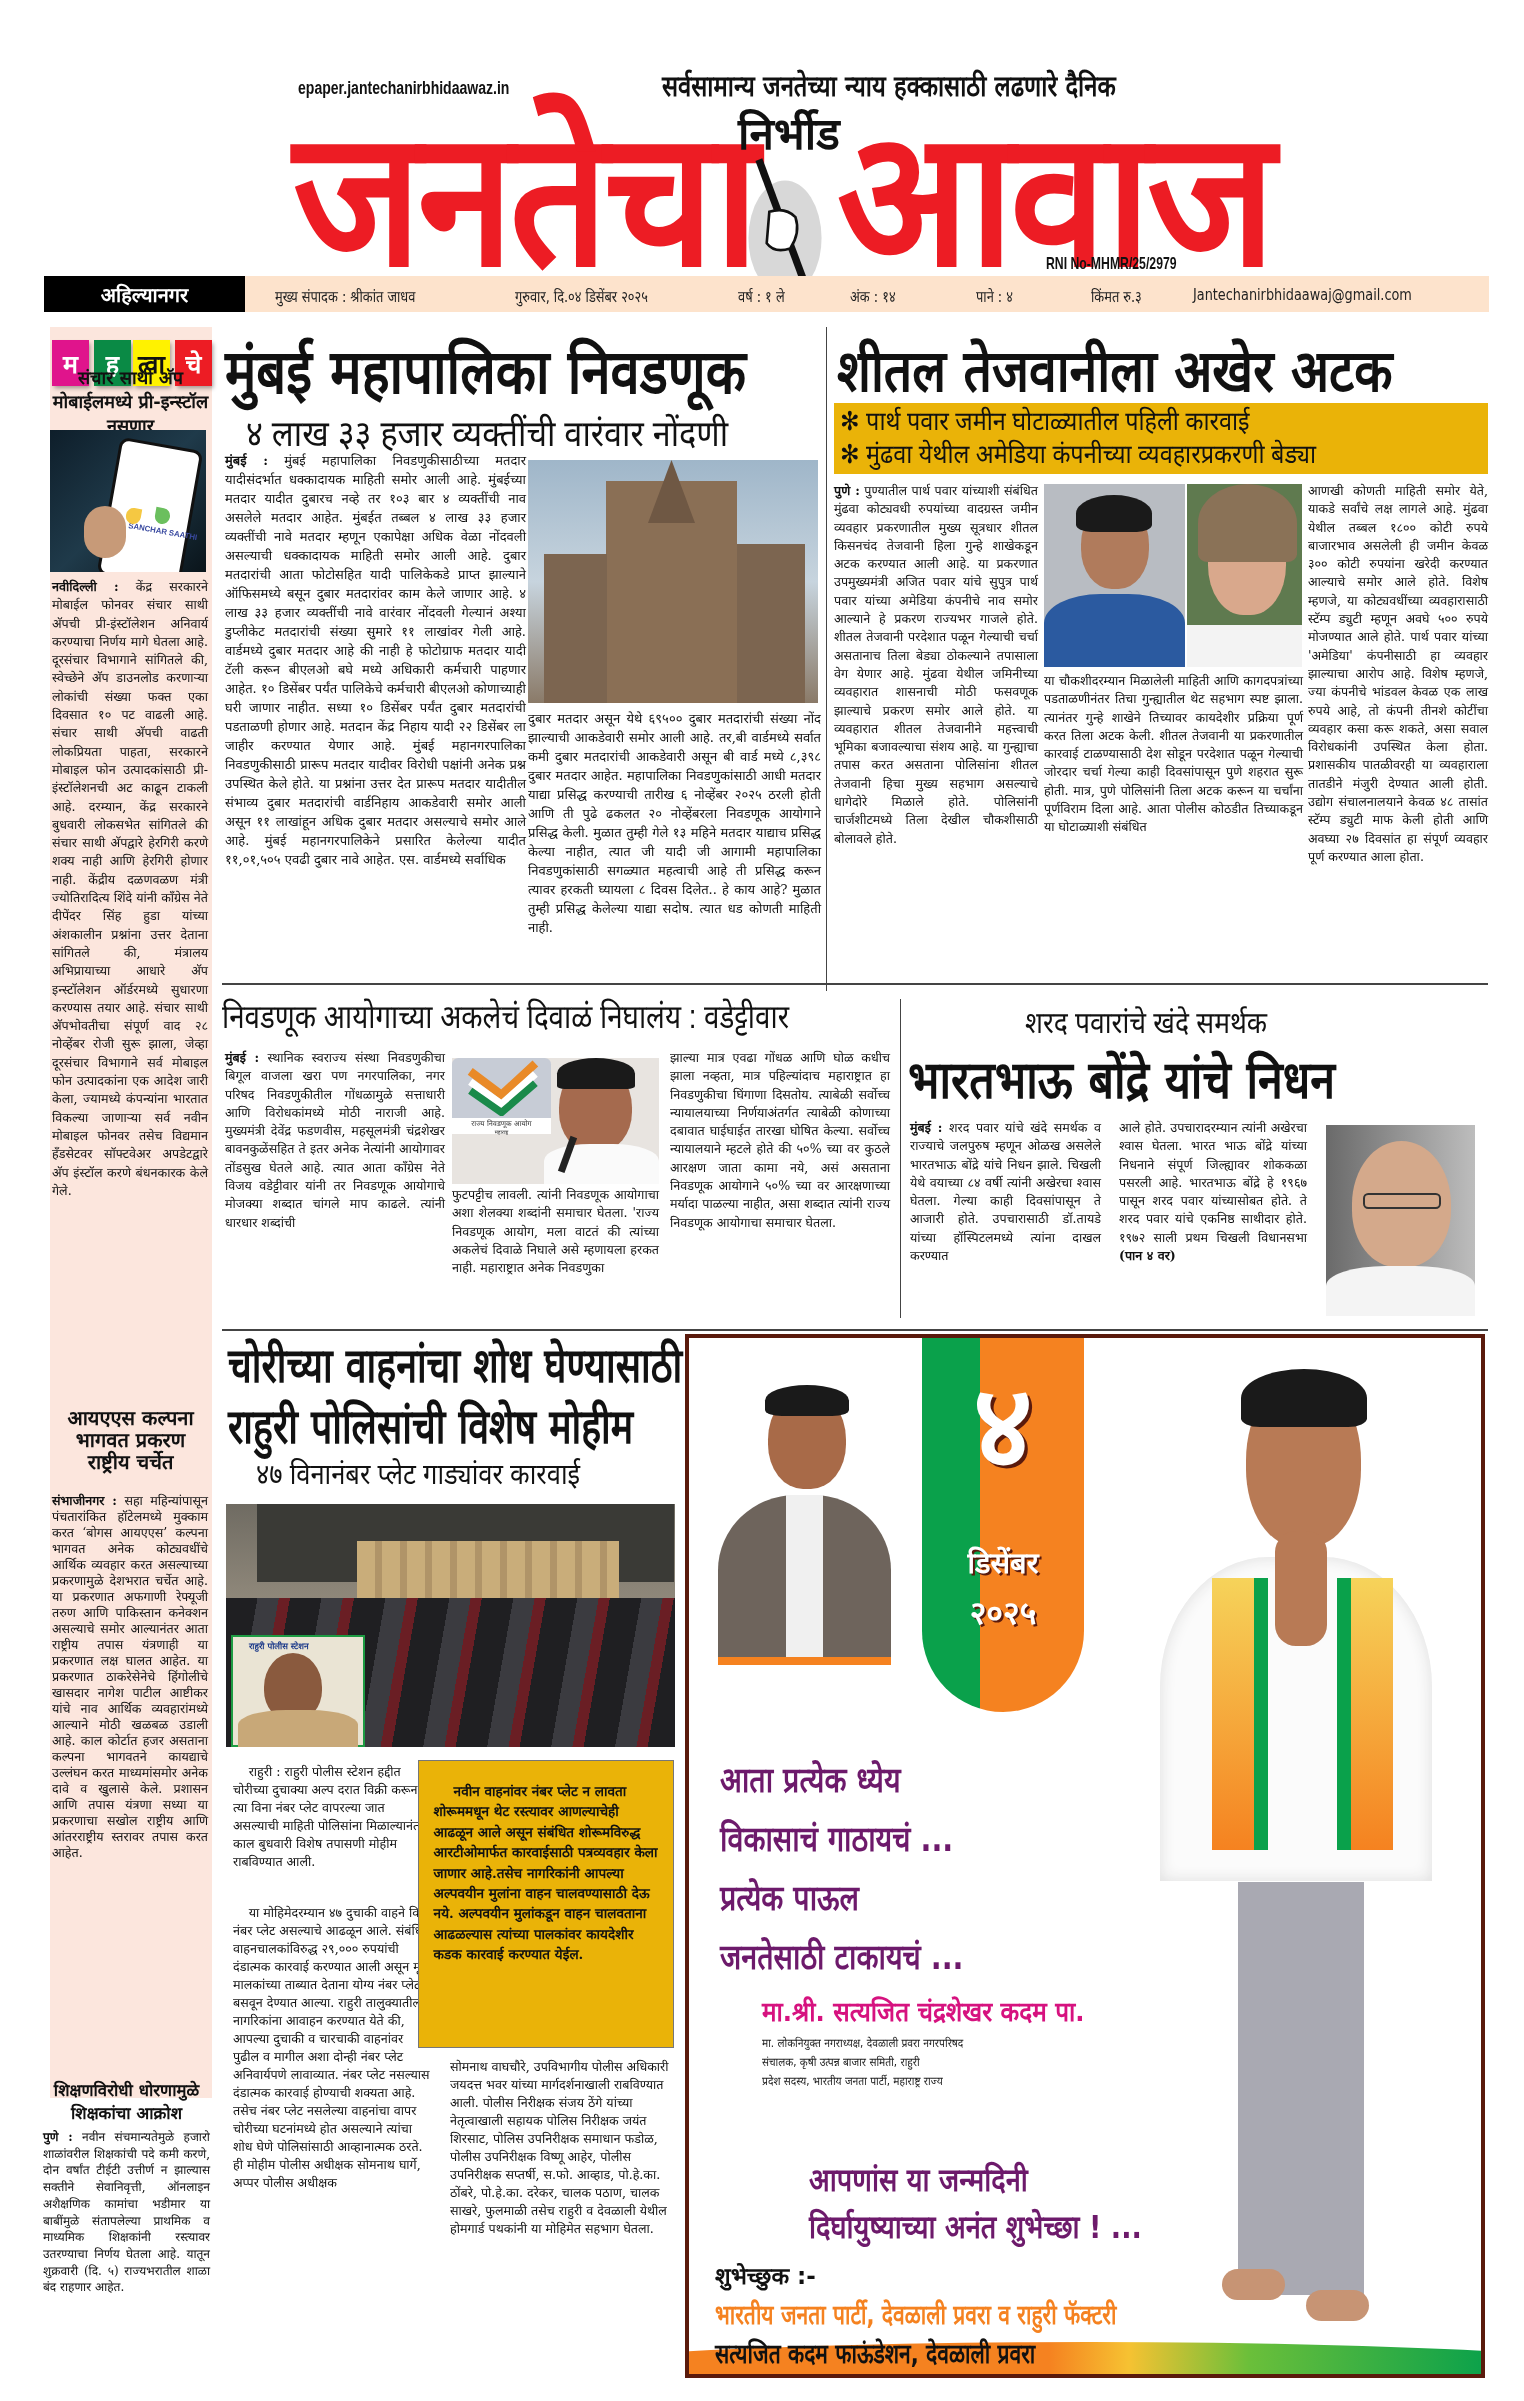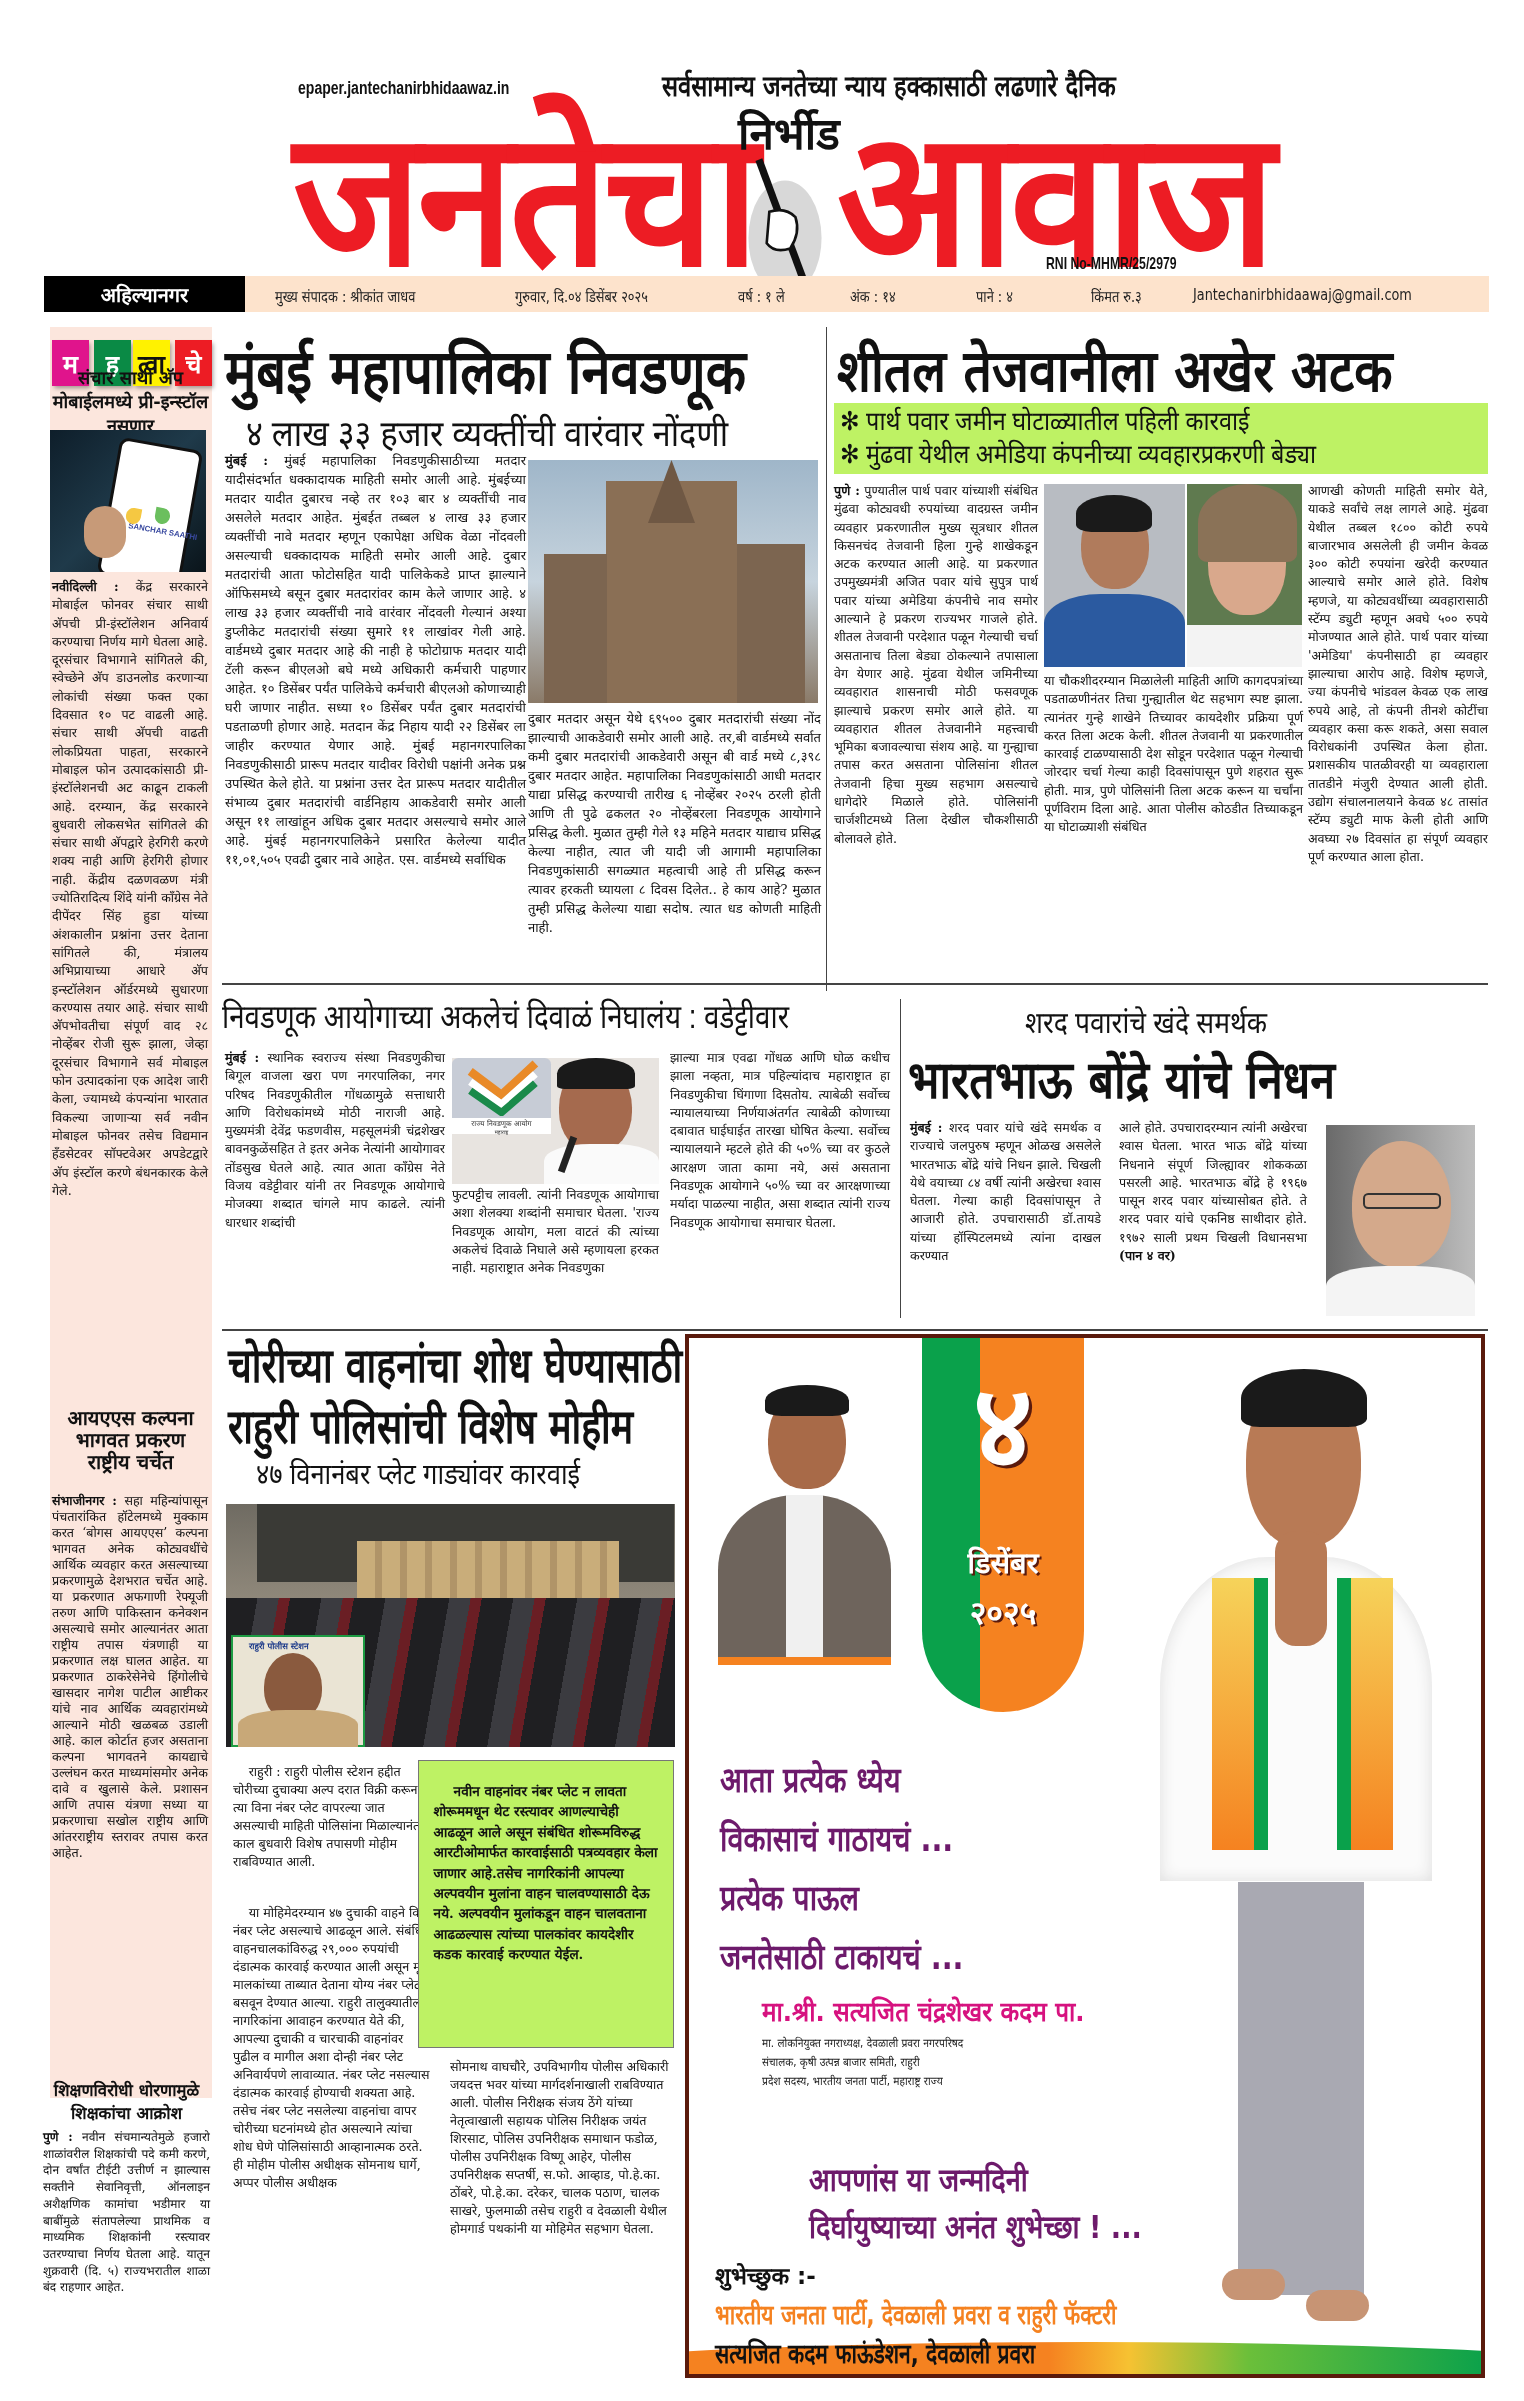--- a/index.html
+++ b/index.html
@@ -24,21 +24,21 @@
 .info{top:285px;font-size:15.7px;color:#222;transform:scaleX(.82);transform-origin:left;white-space:nowrap}
 
 #leftcol{left:50px;top:327px;width:162px;height:1771px;background:#fce6dd}
 .mbox{top:340px;width:37px;height:46px;display:flex;align-items:center;justify-content:center;font-size:25px;font-weight:bold;color:#fff;box-shadow:2.1px 3.1px 4.2px rgba(0,0,0,.35)}
 .lhead{font-weight:bold;text-align:center;color:#111}
 
 .hr{background:#444;height:1.6px}
 .vr{background:#444;width:1px}
 .photo{overflow:hidden}
 .hl{font-weight:bold;white-space:nowrap;transform-origin:left}
-.pinkbox{background:#bef264}
+.pinkbox{background:#eab308}
 </style>
 </head>
 <body>
 
 <div class="abs" id="epaper">epaper.jantechanirbhidaawaz.in</div>
 <div class="abs" id="tagline">सर्वसामान्य जनतेच्या न्याय हक्कासाठी लढणारे दैनिक</div>
 <div class="abs" id="title-left">जनतेचा</div>
 <div class="abs" id="title-mid">निर्भीड</div>
 <div class="abs" id="logo-fist">
   <svg width="94" height="157" viewBox="0 0 180 300">

